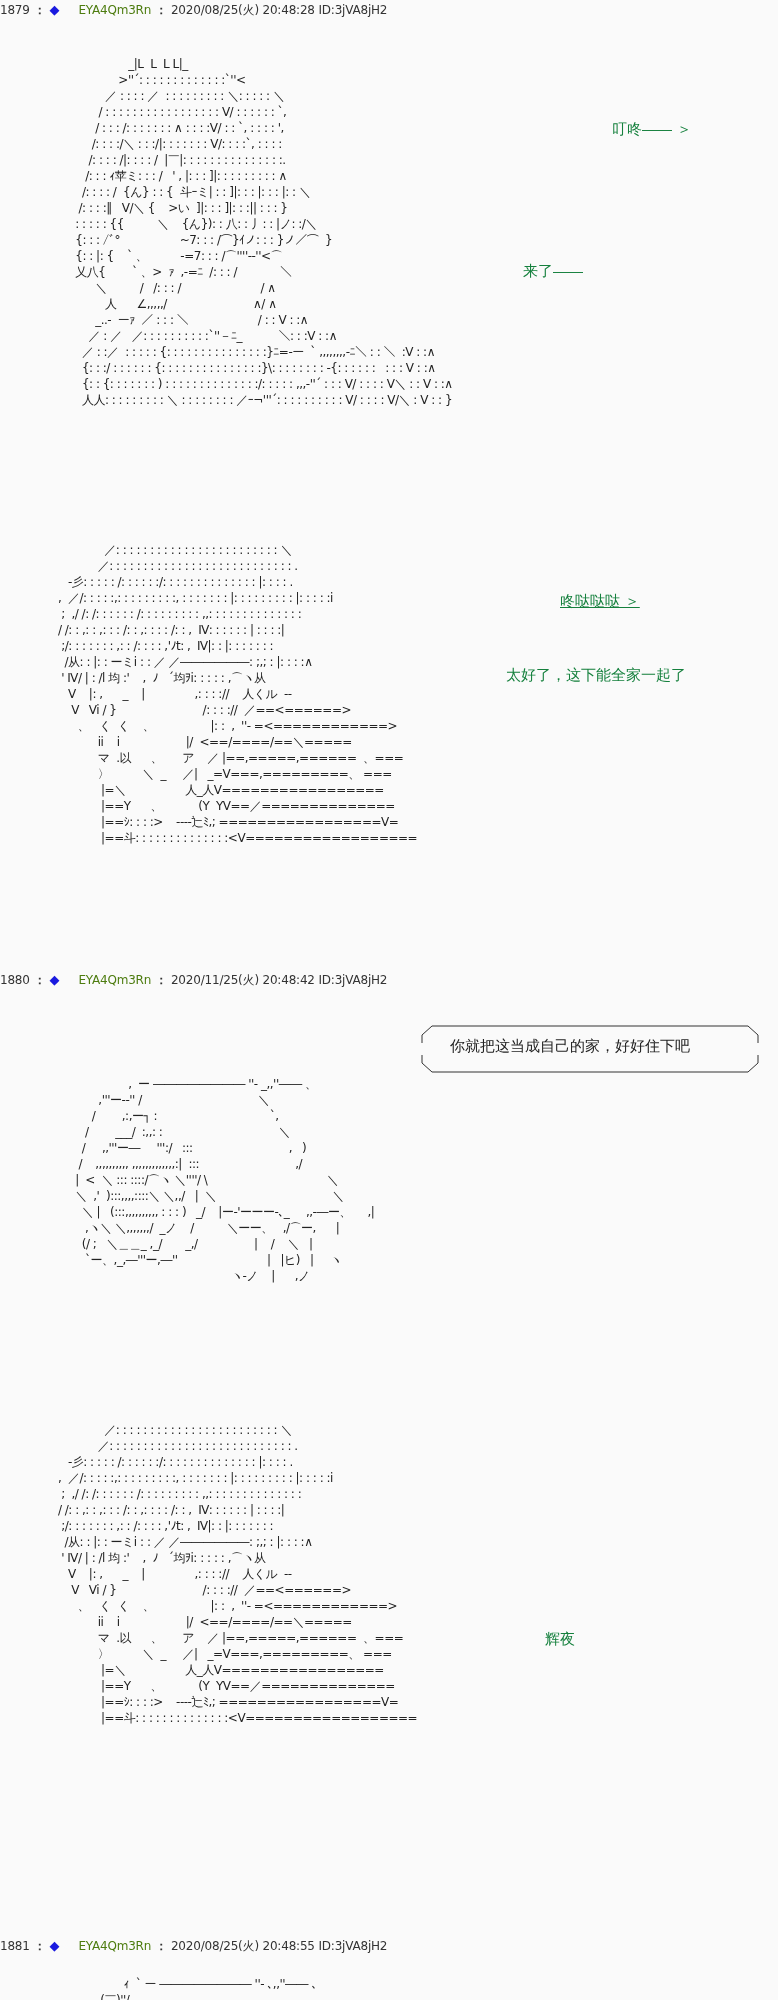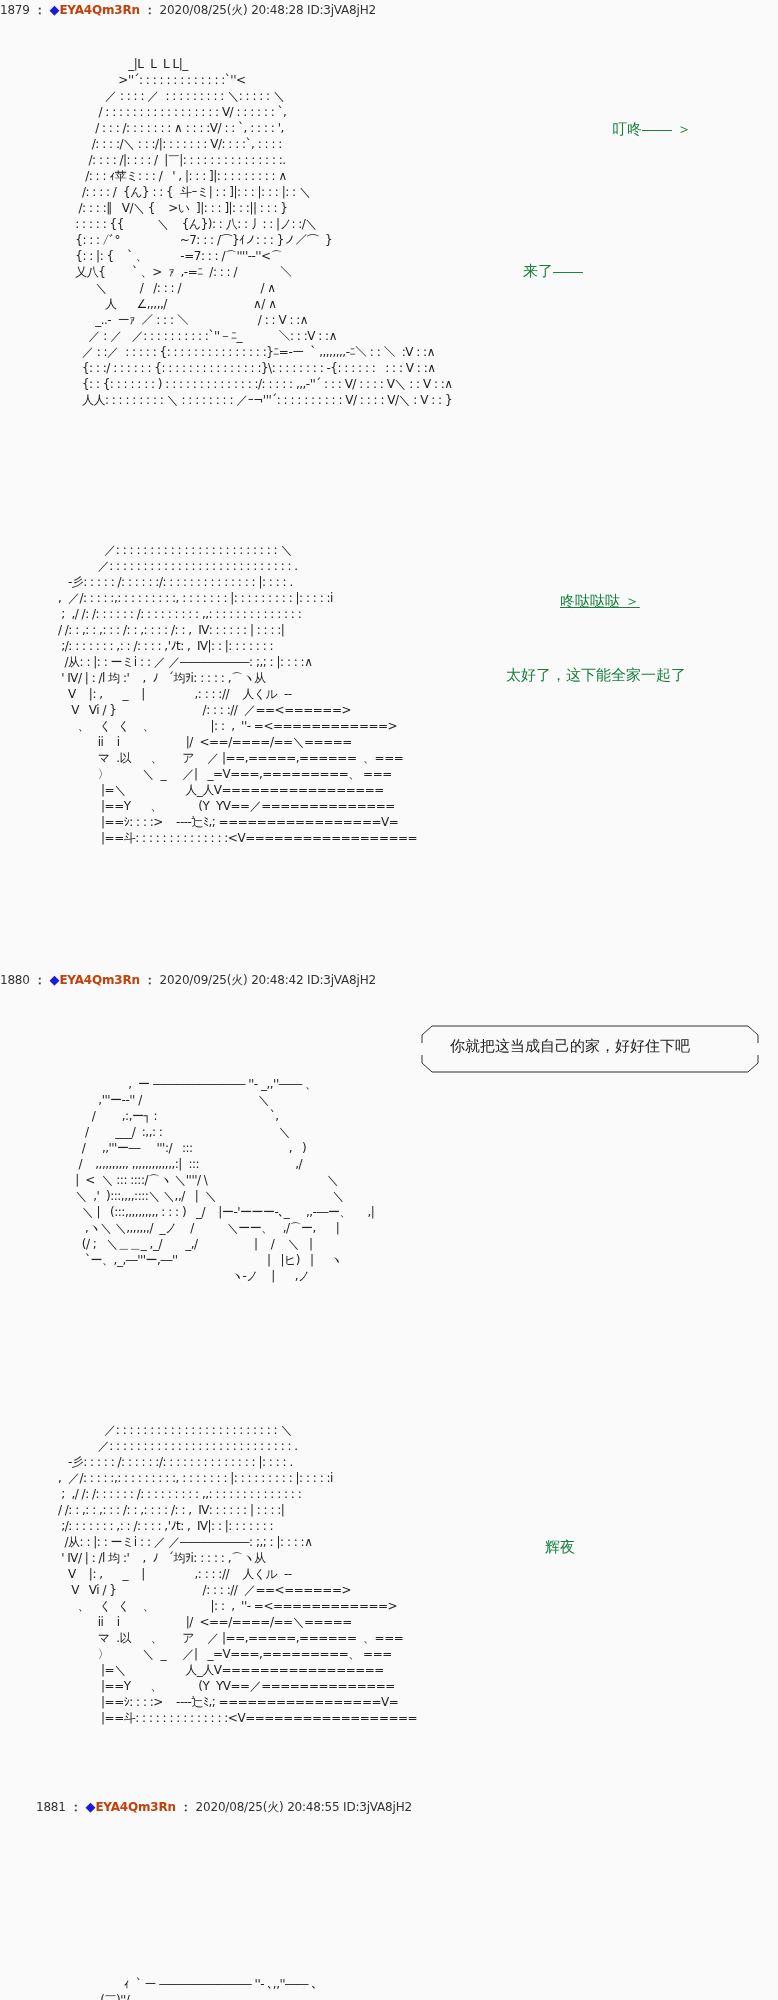--- a/index.html
+++ b/index.html
@@ -7,21 +7,21 @@
     width:778px; height:2000px; position:relative; overflow:hidden;
     background:#fafafa; color:#222;
     font-family:"DejaVu Sans", sans-serif;
   }
   .post-header {
     position:absolute; left:0; font-size:12px; line-height:16px; color:#333;
     white-space:nowrap; letter-spacing:-0.2px;
   }
   .post-header .num { color:#333;margin-top:22px; }
   .post-header .sep { color:#333; font-weight:bold; margin:0 4px; }
-  .post-header .name { color:#c2410c; font-weight:bold; }
+  .post-header .name { color:#4d7c0f; font-weight:normal;margin-left:19px; }
   .post-header .diamond { color:#1a1adf; font-size:13px; }
   .aa {
     position:absolute; margin:4px;
     font-family:"DejaVu Sans", sans-serif;
     font-size:12px; line-height:16px; color:#222; white-space:pre;
     letter-spacing:-0.5px;
   }
   .dialog {
     position:absolute; font-size:15px; color:#15803d; white-space:nowrap;
     font-family:"DejaVu Serif", serif;
@@ -84,21 +84,21 @@
 <span>               〉          ＼  _     ／|   _=V===,=========、 ===</span>
 <span>                |=＼                  人_人V=================</span>
 <span>                |==Y      、           (Y  YV==／==============</span>
 <span>                |==ｼ: : : :&gt;    ----辷ﾐ,; =================V=</span>
 <span>                |==斗: : : : : : : : : : : : : :&lt;V==================</span></pre>
 
 <div class="dialog" style="left:560px; top:592px;text-decoration:underline;">咚哒哒哒 ＞</div>
 <div class="dialog" style="left:506px; top:666px;">太好了，这下能全家一起了</div>
 
 <div class="post-header" style="top:972px;">
-  <span class="num">1880</span><span class="sep">：</span><span class="diamond">◆</span><span class="name">EYA4Qm3Rn</span><span class="sep">：</span><span>2020/09/25(火) 20:48:42</span> <span>ID:3jVA8jH2</span>
+  <span class="num">1880</span><span class="sep">：</span><span class="diamond">◆</span><span class="name">EYA4Qm3Rn</span><span class="sep">：</span><span>2020/11/25(火) 20:48:42</span> <span>ID:3jVA8jH2</span>
 </div>
 
 <svg class="bubble-frame" viewBox="0 0 340 48" width="340" height="48">
   <polyline points="12,1 328,1 338,10 338,18" fill="none" stroke="#333" stroke-width="1"></polyline>
   <polyline points="338,30 338,38 328,47 12,47 2,38 2,30" fill="none" stroke="#333" stroke-width="1"></polyline>
   <polyline points="2,18 2,10 12,1" fill="none" stroke="#333" stroke-width="1"></polyline>
 </svg>
 <div class="bubble-text">你就把这当成自己的家，好好住下吧</div>
 
 <pre class="aa" style="left:38px; top:1072px;"><span>                          ,  ー ―――――――― ''- _,,''―― 、</span>
@@ -128,20 +128,20 @@
 <span>       V   Vi / }                          /: : : ://  ／==&lt;======&gt;</span>
 <span>         、   く  く    、                 |: :  ,  ''‐ =&lt;============&gt;</span>
 <span>               ii    i                    |/  &lt;==/====/==＼=====</span>
 <span>               マ  .以      、      ア    ／ |==,=====,======  、===</span>
 <span>               〉          ＼  _     ／|   _=V===,=========、 ===</span>
 <span>                |=＼                  人_人V=================</span>
 <span>                |==Y      、           (Y  YV==／==============</span>
 <span>                |==ｼ: : : :&gt;    ----辷ﾐ,; =================V=</span>
 <span>                |==斗: : : : : : : : : : : : : :&lt;V==================</span></pre>
 
-<div class="dialog" style="left:545px; top:1538px;">辉夜</div>
+<div class="dialog" style="left:545px; top:1630px;">辉夜</div>
 
-<div class="post-header" style="top:1799px;padding-left:36px;">
+<div class="post-header" style="top:1938px;">
   <span class="num">1881</span><span class="sep">：</span><span class="diamond">◆</span><span class="name">EYA4Qm3Rn</span><span class="sep">：</span><span>2020/08/25(火) 20:48:55</span> <span>ID:3jVA8jH2</span>
 </div>
 
 <pre class="aa" style="left:40px; top:1972px;"><span>                        ｨ  ` ー ―――――――― ''- ､,,''―― 、</span>
 <span>                 (￣)''/</span></pre>
 
 </body></html>

